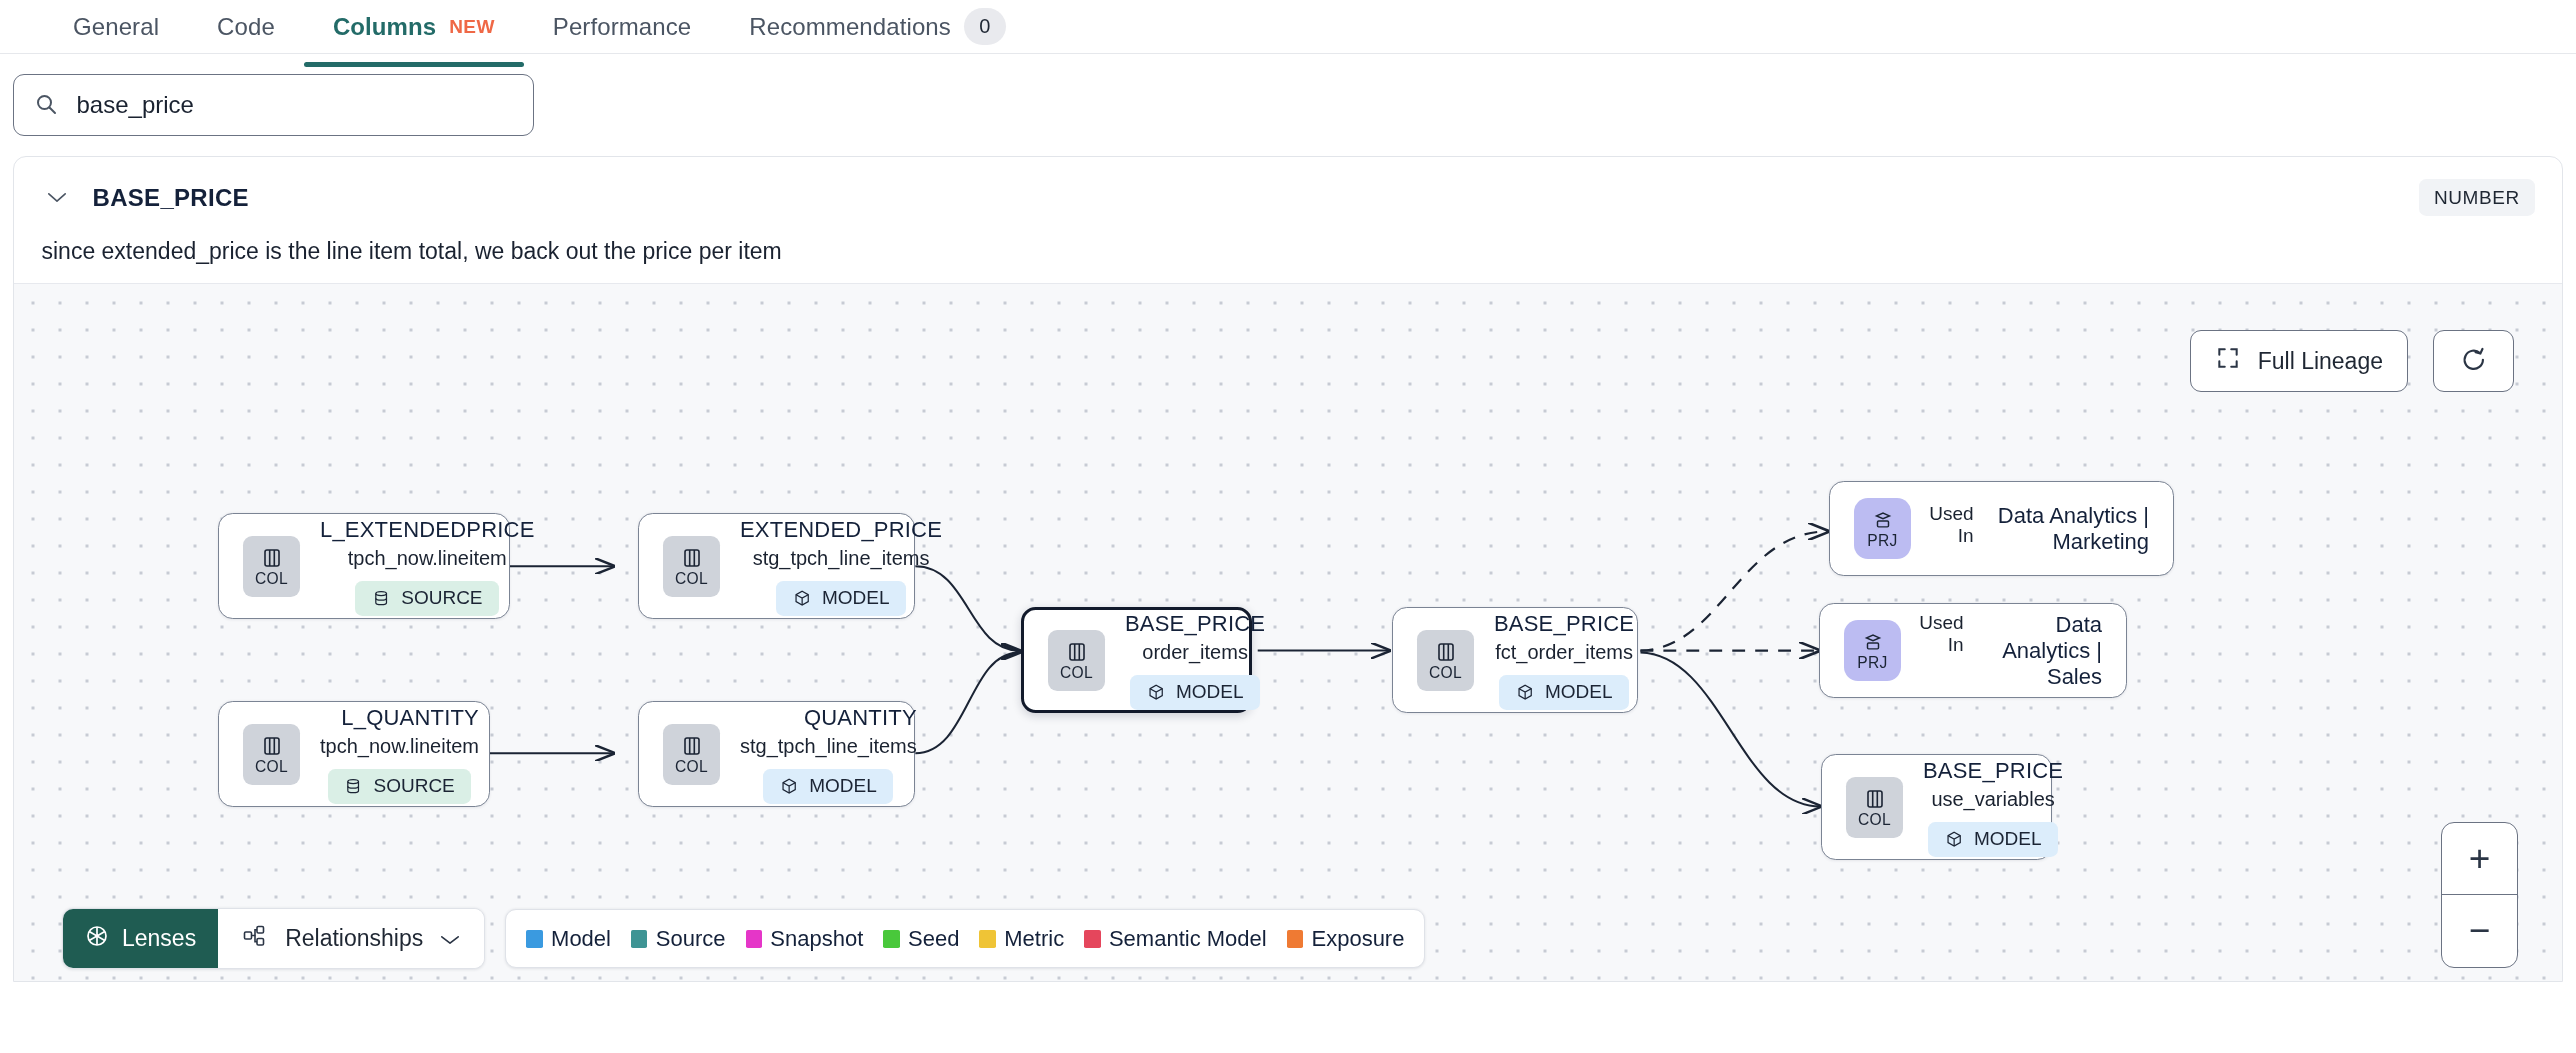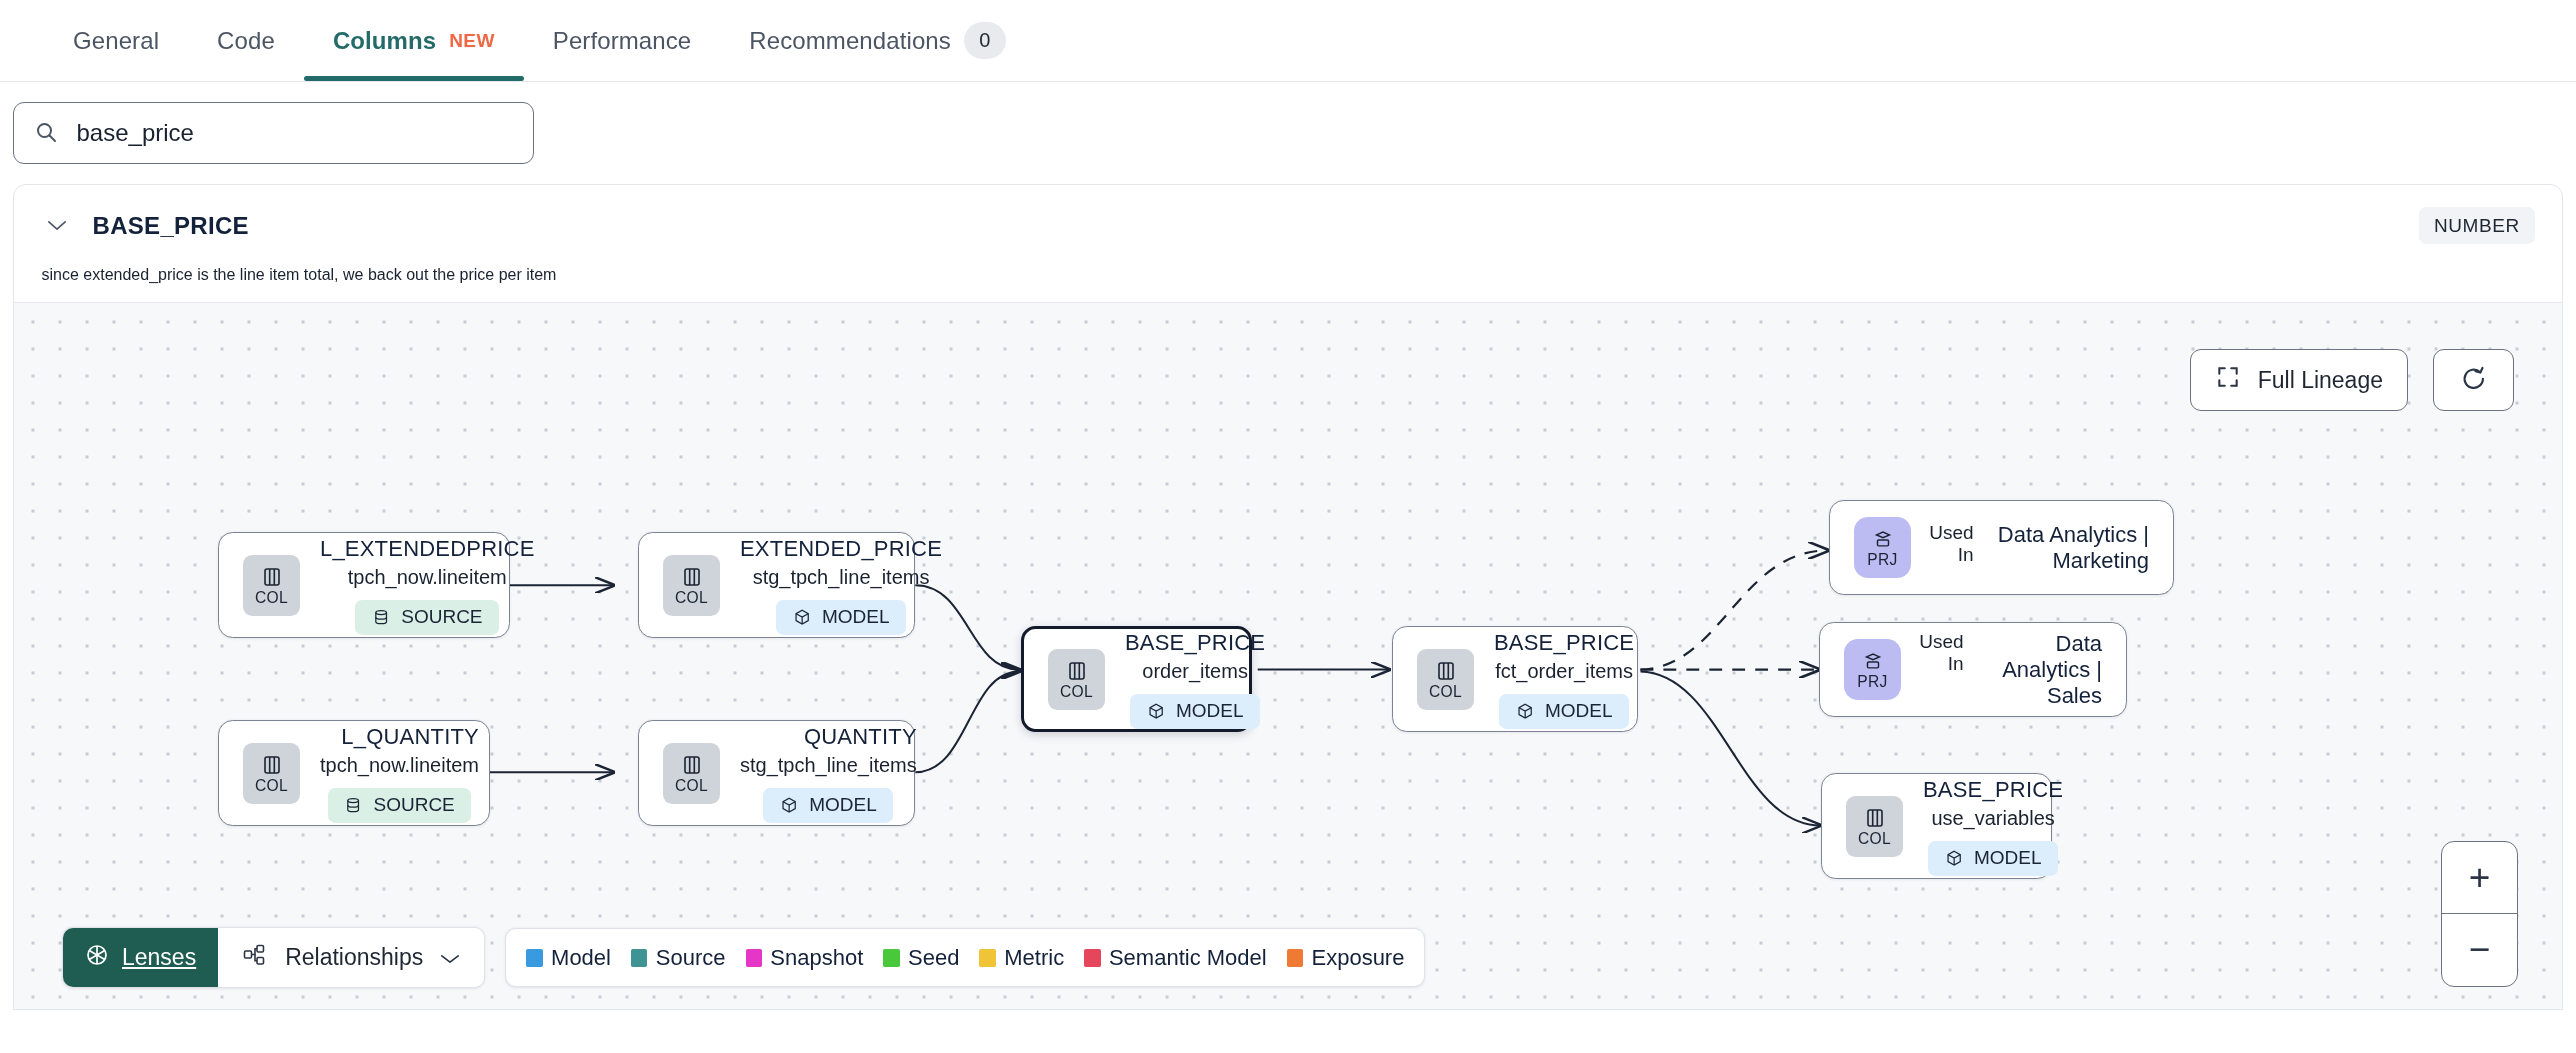--- a/index.html
+++ b/index.html
@@ -7,21 +7,21 @@
     margin: 0; padding: 0;
     width: 2576px; height: 1053px;
     background: #ffffff;
     font-family: "Liberation Sans", sans-serif;
     overflow: hidden;
   }
 
   
   .tabbar {
     position: relative;
-    height: 82px;
+    height: 54px;
     border-bottom: 1.8px solid #e6e8ec;
     display: flex;
     align-items: center;
     padding-left: 44px;
     gap: 0px;
   }
   .tab {
     position: relative;
     height: 77px;
     display: flex;
@@ -113,21 +113,21 @@
   .type-badge {
     margin-left: auto;
     background: #f1f3f6;
     color: #1f2733;
     font-size: 19px;
     padding: 7.3px 14.7px;
     border-radius: 7.3px;
     letter-spacing: 0.6px;
   }
   .col-desc {
-    font-size: 16px;
+    font-size: 23px;
     color: #1a2230;
     padding: 20px 27.5px 18.3px 27.5px;
   }
 
   
   .canvas {
     position: relative;
     height: 725px;
     border-top: 1.8px solid #e7e9ee;
     background-color: #f7f8fa;
@@ -269,21 +269,20 @@
     box-shadow: 0 0.9px 2.8px rgba(20,30,50,.10);
   }
   .lenses-btn {
     background: #1f5c52;
     color: #fff;
     display: flex; align-items: center; gap: 13px;
     padding: 0 22px;
     height: 59px;
     font-size: 23px;
     cursor: pointer;
-    text-decoration: underline;
   }
   .rel-btn {
     background: #fff;
     color: #1f2733;
     display: flex; align-items: center; gap: 17px;
     padding: 0 24px;
     height: 59px;
     font-size: 23px;
     cursor: pointer;
   }

